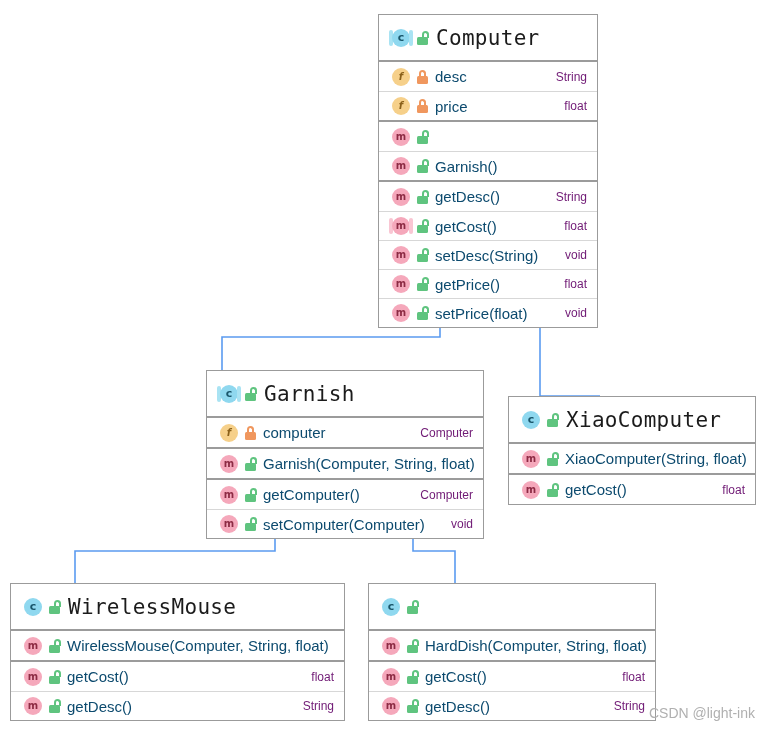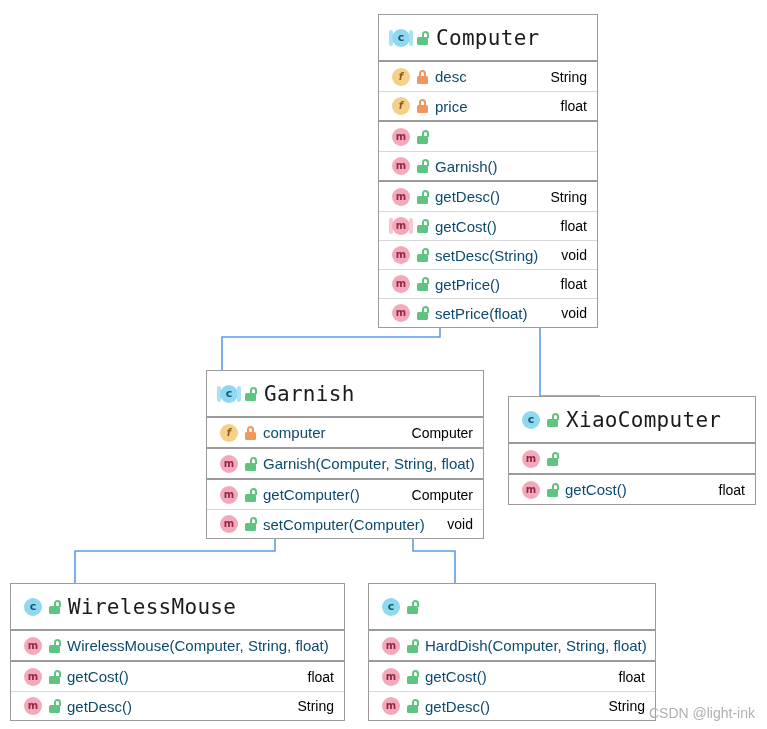--- a/index.html
+++ b/index.html
@@ -73,22 +73,22 @@
     border-top: 1px solid #d7d7d7;
   }
   .member .m-label {
     font-size: 15px;
     color: #0c4a6e;
     white-space: nowrap;
     margin-left: 6px;
   }
   .member .m-type {
     margin-left: auto;
-    font-size: 14px;
-    color: #000000;
+    font-size: 12px;
+    color: #701a75;
     white-space: nowrap;
     padding-left: 14px;
   }
 
   
   .icon {
     display: inline-flex;
     align-items: center;
     justify-content: center;
     flex: 0 0 auto;
@@ -429,20 +429,21 @@
 
     <div class="section">
       <div class="member">
         <span class="icon plain-wrap">
           <span class="badge badge-m">m</span>
         </span>
         <span class="lock open">
           <span class="shackle"></span>
             <span class="body"></span>
         </span>
+        <span class="m-label">XiaoComputer(String, float)</span>
       </div>
     </div>
 
     <div class="section">
       <div class="member">
         <span class="icon plain-wrap">
           <span class="badge badge-m">m</span>
         </span>
         <span class="lock open">
           <span class="shackle"></span>

